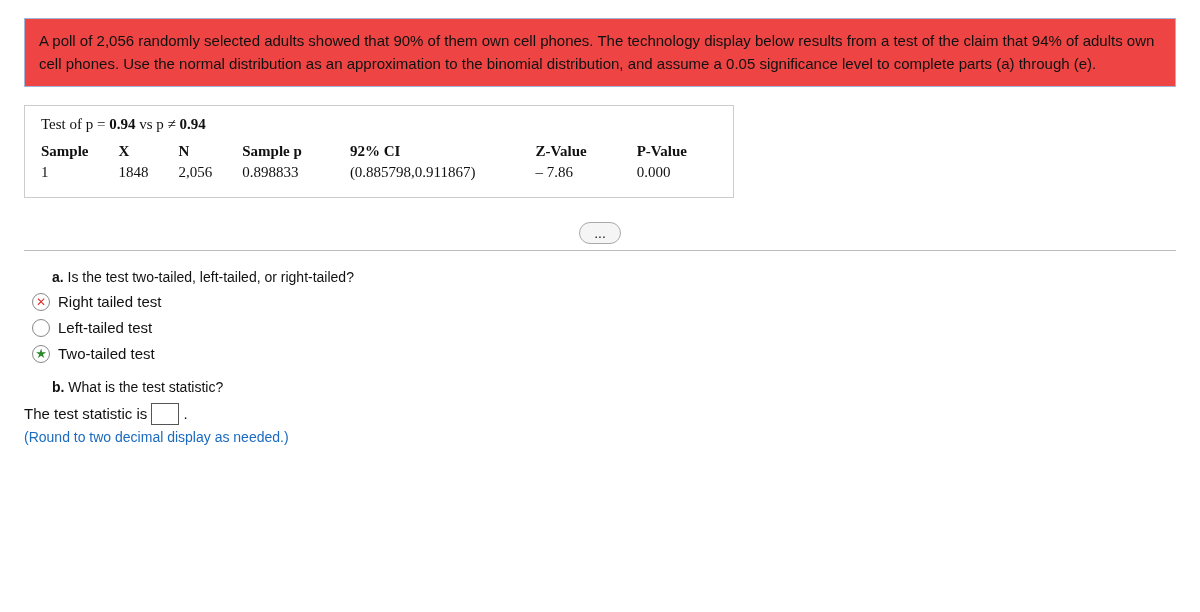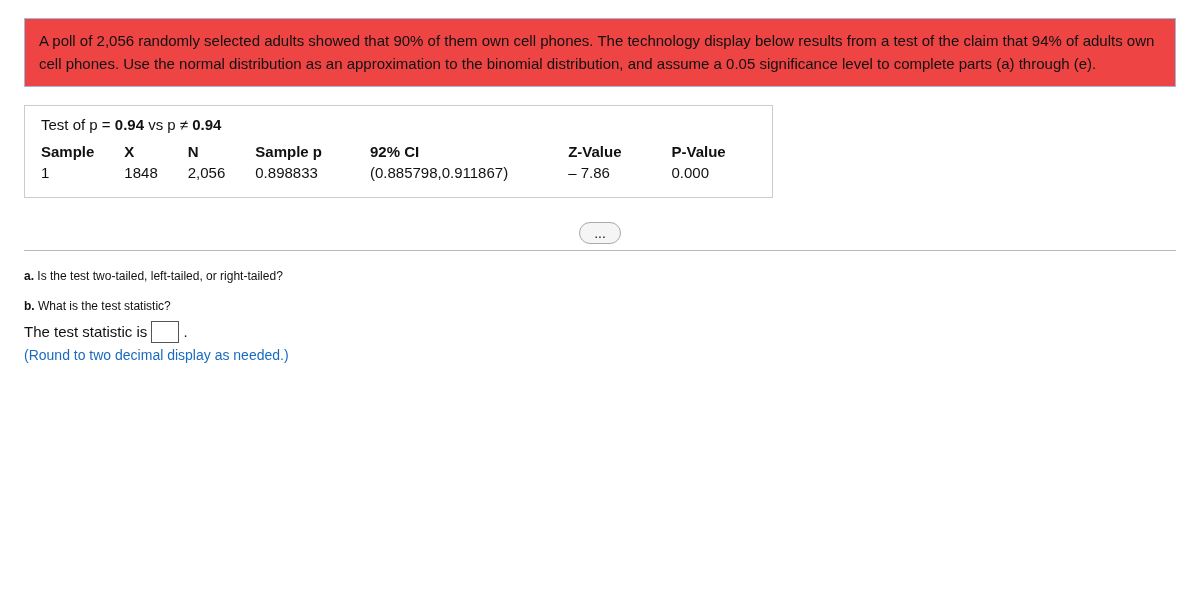--- a/index.html
+++ b/index.html
@@ -21,20 +21,21 @@
       margin-bottom: 18px;
       font-size: 15px;
     }
 
     .stats-box {
       border: 1px solid #ccc;
       padding: 10px 16px 14px 16px;
       margin-bottom: 10px;
       display: inline-block;
       min-width: 680px;
+      font-family: Liberation Serif, serif;
     }
 
     .test-header {
       font-size: 15px;
       margin-bottom: 8px;
     }
 
     table.stats-table {
       border-collapse: collapse;
       font-size: 15px;
@@ -71,22 +72,23 @@
       border-top: 1px solid #bbb;
       margin: 0 0 18px 0;
     }
 
     .section-a {
       margin-bottom: 16px;
     }
 
     .section-label {
       font-weight: bold;
-      font-size: 12px;
+      font-size: 14px;
       margin-bottom: 8px;
+      margin-left: 28px;
     }
 
     .radio-group {
       margin-left: 8px;
     }
 
     .radio-item {
       display: flex;
       align-items: center;
       margin-bottom: 8px;
@@ -225,20 +227,34 @@
   <span class="dots-btn">...</span>
 </div>
 
 <hr class="divider">
 
 <div class="section-a">
   <div class="section-label">
     <span>a.</span>
     <span style="font-weight:normal;">Is the test two-tailed, left-tailed, or right-tailed?</span>
   </div>
+  <div class="radio-group">
+    <div class="radio-item">
+      <div class="radio-x"></div>
+      <span>Right tailed test</span>
+    </div>
+    <div class="radio-item">
+      <div class="radio-circle"></div>
+      <span>Left-tailed test</span>
+    </div>
+    <div class="radio-item">
+      <div class="radio-star"></div>
+      <span>Two-tailed test</span>
+    </div>
+  </div>
 </div>
 
 <div class="section-b">
   <div class="section-label">
     <span>b.</span>
     <span style="font-weight:normal;">What is the test statistic?</span>
   </div>
   <div class="test-statistic-line">
     <span>The test statistic is</span>
     <input type="text" class="input-box" value="" style="">

